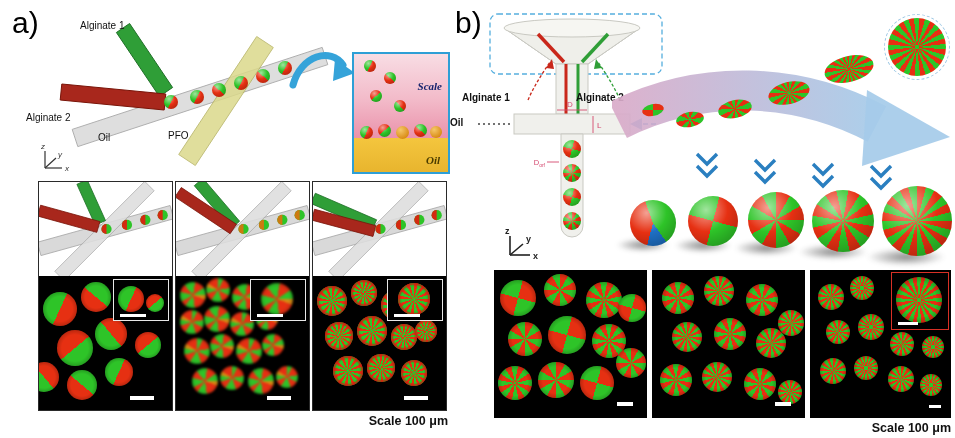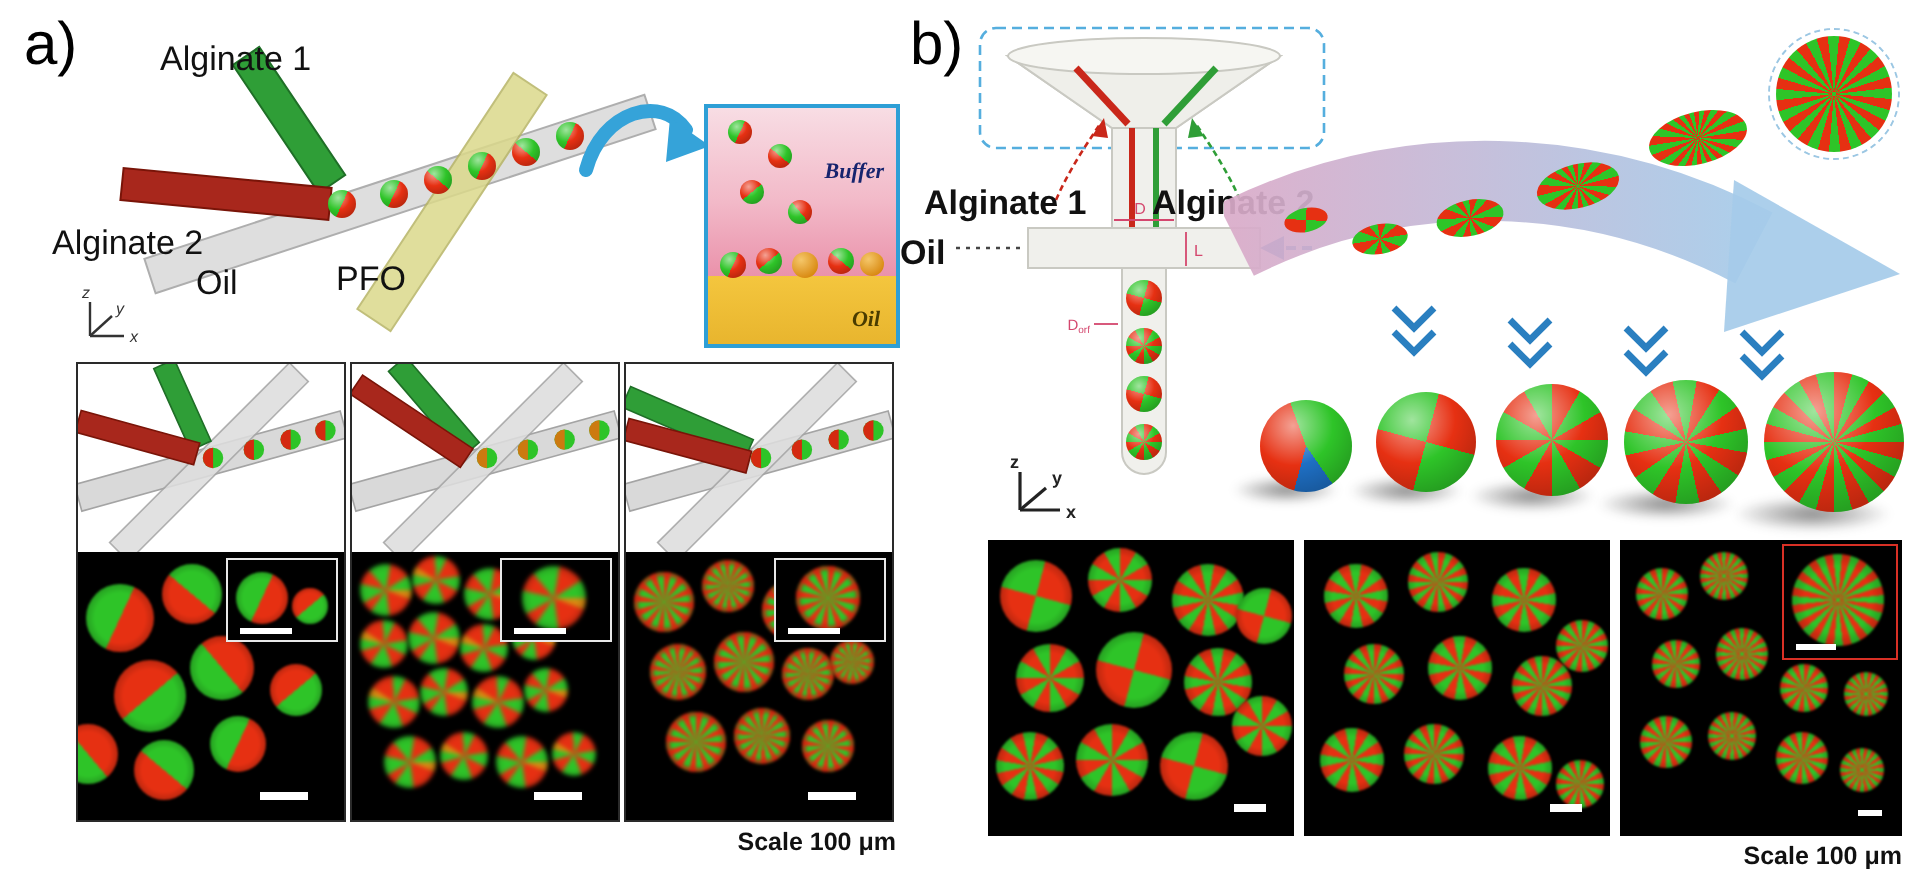--- a/index.html
+++ b/index.html
@@ -1,19 +1,19 @@
 <!DOCTYPE html>
 <html><head>
 <meta charset="utf-8">
 <style>
   html,body{margin:0;padding:0;background:#fff}
   #fig{position:relative;width:955px;height:438px;background:#fff;overflow:hidden;
        font-family:"Liberation Sans",sans-serif;color:#111}
   .abs{position:absolute}
-  .lbl{position:absolute;font-size:17px;color:#111;white-space:nowrap}
+  .lbl{position:absolute;font-size:10px;color:#111;white-space:nowrap}
   .b{font-weight:bold}
   .panel-letter{position:absolute;font-size:30px;color:#000}
   .scale-label{position:absolute;font-size:12.5px;font-weight:bold;text-align:right}
   
   .p{position:absolute;border-radius:50%}
   .jA{background:conic-gradient(from 25deg,#e63012 0 50%,#2ec428 0)}
   .jB{background:conic-gradient(from 130deg,#e63012 0 50%,#2ec428 0)}
   .jC{background:conic-gradient(from 230deg,#e63012 0 50%,#2ec428 0)}
   .jD{background:conic-gradient(from 320deg,#e63012 0 50%,#2ec428 0)}
   .mA{background:conic-gradient(from 10deg,#e63012 0 13%,#2ec428 0 22%,#d78a12 0 28%,#e63012 0 45%,#2ec428 0 57%,#e63012 0 64%,#2ec428 0 76%,#e63012 0 86%,#2ec428 0);filter:blur(1.1px)}
@@ -82,21 +82,21 @@
   <div class="lbl" style="left:26px;top:112px">Alginate 2</div>
   <div class="lbl" style="left:98px;top:132px">Oil</div>
   <div class="lbl" style="left:168px;top:130px">PFO</div>
 
   <svg class="abs" style="left:285px;top:45px" width="70" height="60" viewBox="0 0 70 60">
     <path d="M 8,40 C 16,10 46,2 58,20" stroke="#35a3d9" stroke-width="7" fill="none" stroke-linecap="round"></path>
     <polygon points="50,14 70,28 48,36" fill="#35a3d9"></polygon>
   </svg>
 
   <div id="beaker">
-    <div class="beaker-txt" style="right:6px;top:26px;color:#16246e">Buffer</div>
+    <div class="beaker-txt" style="right:6px;top:26px;color:#16246e">Scale</div>
     <div class="beaker-txt" style="right:8px;bottom:6px;color:#4a3c00">Oil</div>
     <div class="p jA gloss" style="left:10px;top:6px;width:12px;height:12px"></div>
     <div class="p jB gloss" style="left:30px;top:18px;width:12px;height:12px"></div>
     <div class="p jC gloss" style="left:16px;top:36px;width:12px;height:12px"></div>
     <div class="p jD gloss" style="left:40px;top:46px;width:12px;height:12px"></div>
     <div class="p jA gloss" style="left:6px;top:72px;width:13px;height:13px"></div>
     <div class="p jC gloss" style="left:24px;top:70px;width:13px;height:13px"></div>
     <div class="p or" style="left:42px;top:72px;width:13px;height:13px"></div>
     <div class="p jB gloss" style="left:60px;top:70px;width:13px;height:13px"></div>
     <div class="p or" style="left:76px;top:72px;width:12px;height:12px"></div>

